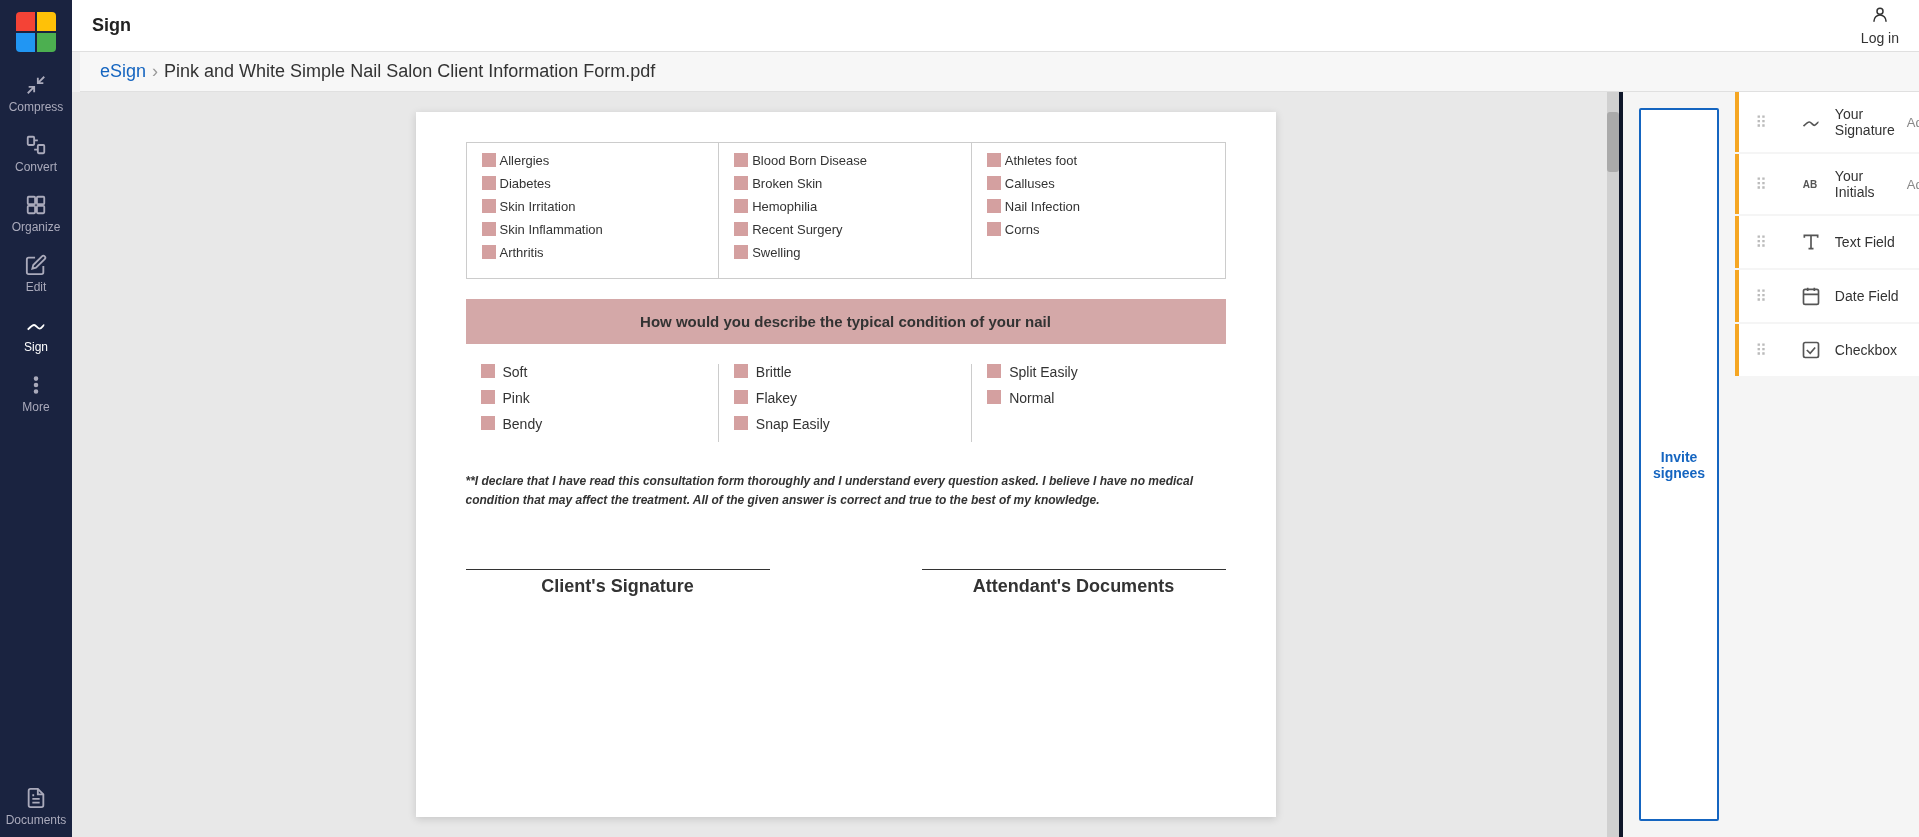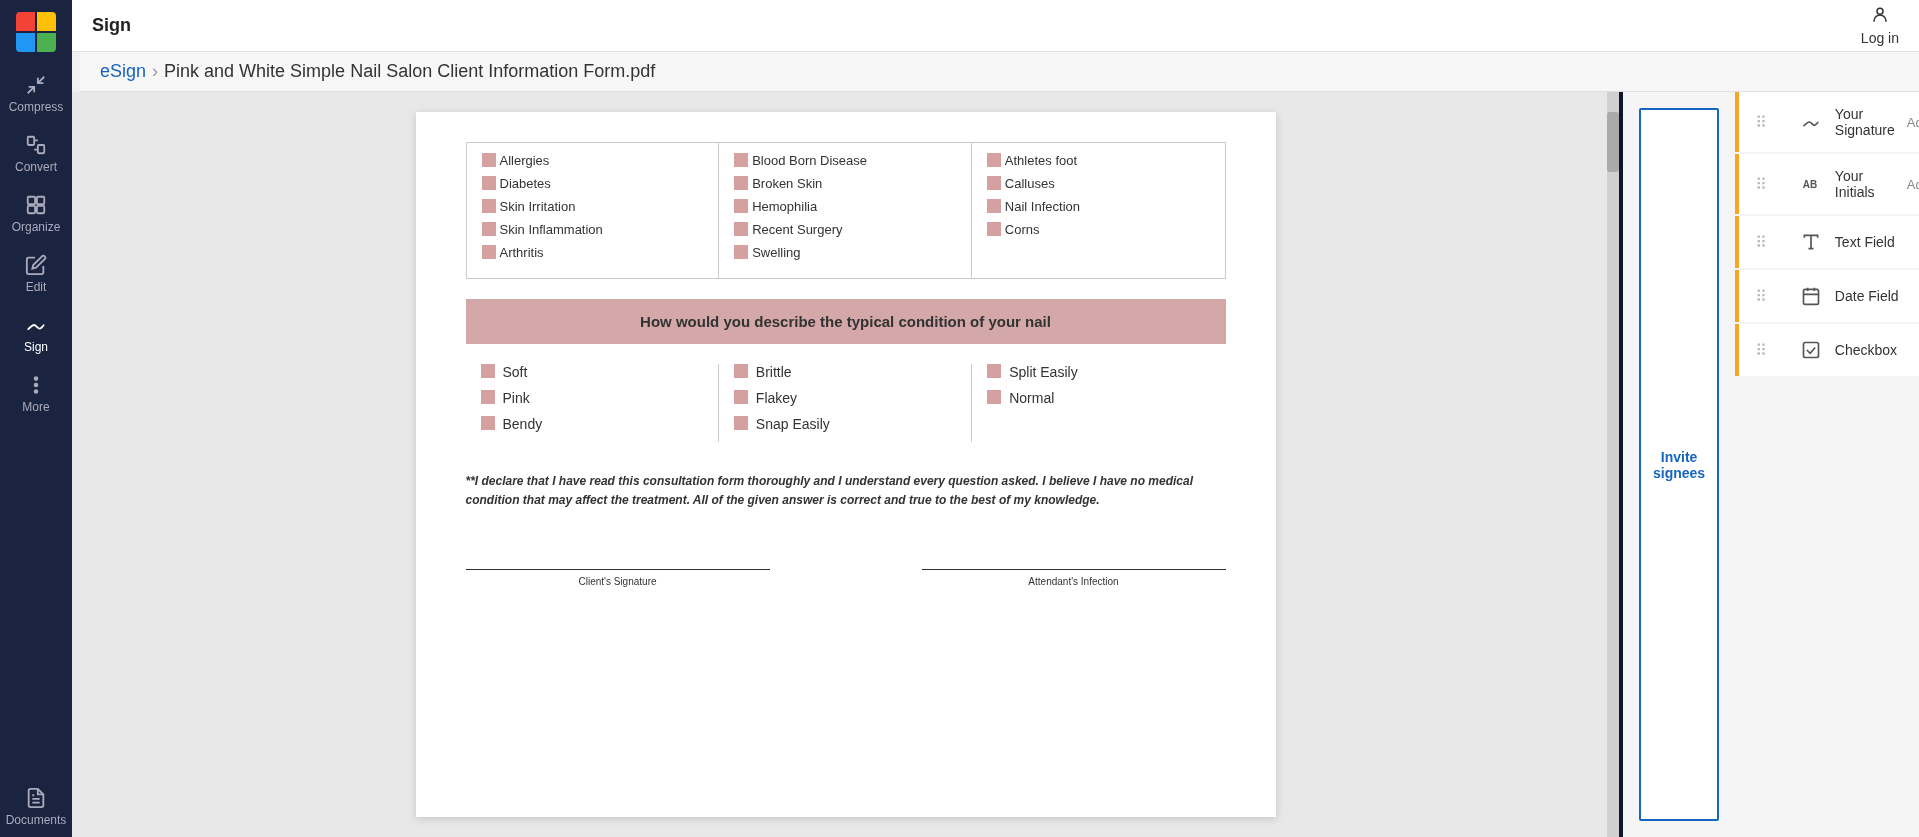--- a/index.html
+++ b/index.html
@@ -210,22 +210,22 @@
     .signature-block {
       text-align: center;
       width: 40%;
     }
     .signature-line {
       border-bottom: 1px solid #333;
       margin-bottom: 6px;
       height: 20px;
     }
     .signature-label {
-      font-size: 10px;
-      font-weight: normal;
+      font-size: 18px;
+      font-weight: bold;
       color: #333;
     }
 
     
     .right-panel {
       width: 300px;
       background: #f5f5f5;
       display: flex;
       flex-direction: row;
       border-left: 4px solid #0f172a;
@@ -491,21 +491,21 @@
 
       <div class="declaration">**I declare that I have read this consultation form thoroughly and I understand every question asked. I believe I have no medical condition that may affect the treatment. All of the given answer is correct and true to the best of my knowledge.</div>
 
       <div class="signature-area">
         <div class="signature-block">
           <div class="signature-line"></div>
           <div class="signature-label">Client's Signature</div>
         </div>
         <div class="signature-block">
           <div class="signature-line"></div>
-          <div class="signature-label">Attendant's Infection</div>
+          <div class="signature-label">Attendant's Documents</div>
         </div>
       </div>
 
     </div>
 
     <div class="scrollbar-track">
       <div class="scrollbar-thumb"></div>
     </div>
   </div>
 

